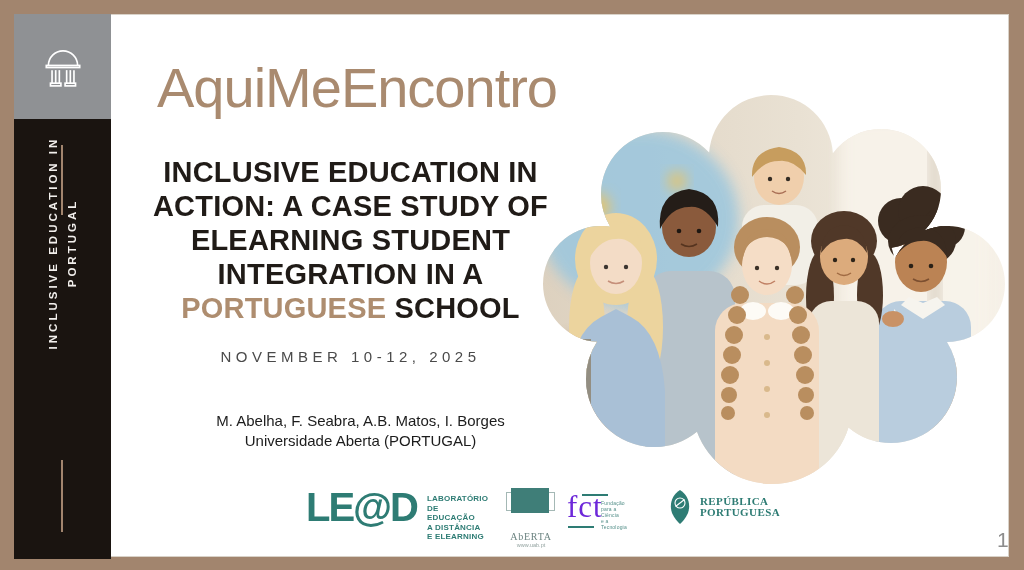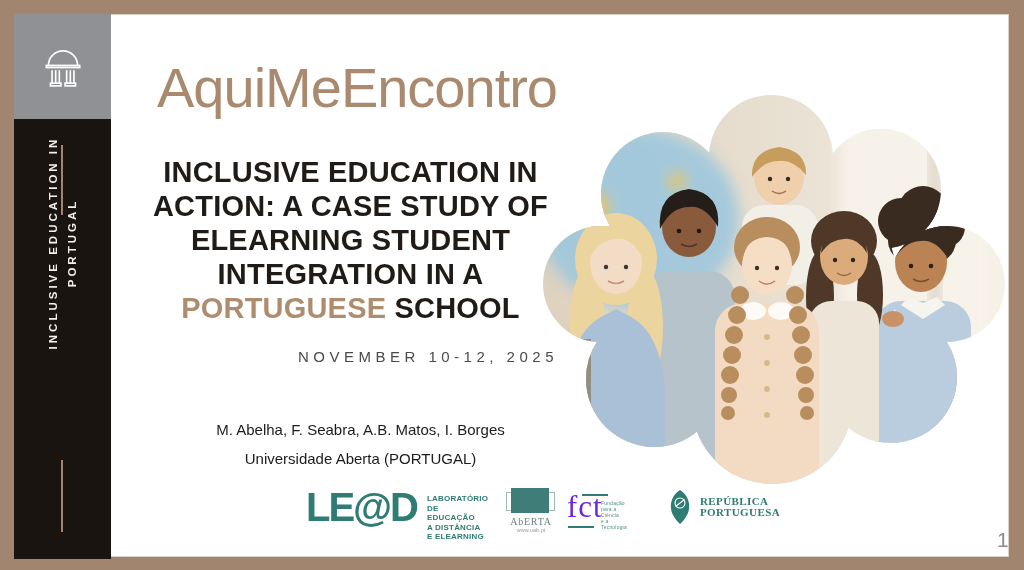--- a/index.html
+++ b/index.html
@@ -57,29 +57,29 @@
   }
   .heading {
     position:absolute; left:128px; top:140px; width:415px;
     text-align:center;
     font-size:29px; font-weight:bold; line-height:34px;
     color:#201b17; letter-spacing:0.2px;
   }
   .heading .hl { color:#ae8d6f; }
   .date-line {
     position:absolute; left:128px; top:333px; width:415px;
-    text-align:right;
+    text-align:center;
     font-size:15px; letter-spacing:4.5px; color:#4a4a4a;
   }
   .authors {
     position:absolute; left:138px; top:396px; width:415px;
     text-align:center;
     font-size:15px; line-height:20px; color:#1c1c1c;
   }
-  .authors span { display:block;margin-top:9px; }
+  .authors span { display:block; }
 
   
   .logos { position:absolute; left:0; top:0; }
   .lead-wordmark {
     position:absolute; left:291px; top:470px;
     font-size:40px; font-weight:bold; letter-spacing:-2px;
     color:#2e7c74;
   }
   .lead-tagline {
     position:absolute; left:412px; top:479px;
@@ -93,21 +93,21 @@
   .uab-mark .outline {
     position:absolute; left:0; top:4px; width:49px; height:19px;
     border:1px solid #a4b8b5; background:#fff;
   }
   .uab-mark .fill {
     position:absolute; left:5px; top:0; width:38px; height:25px;
     background:#3f7e78;
   }
   .uab-name {
     font-family:"Liberation Serif", serif;
-    font-size:10px; letter-spacing:0.8px; color:#6b8380; margin-top:1px;
+    font-size:10px; letter-spacing:0.8px; color:#6b8380; margin-top:16px;
   }
   .uab-url { font-size:5.5px; color:#93a3a0; }
 
   .fct-logo { position:absolute; left:552px; top:477px; width:46px; height:42px; }
   .fct-wordmark {
     font-family:"Liberation Serif", serif;
     font-size:31px; color:#6d28d9; letter-spacing:1px; line-height:30px;
   }
   .fct-bar { position:absolute; height:2px; background:#2e7c74; }
   .fct-bar.top { left:15px; top:2px; width:26px; }

